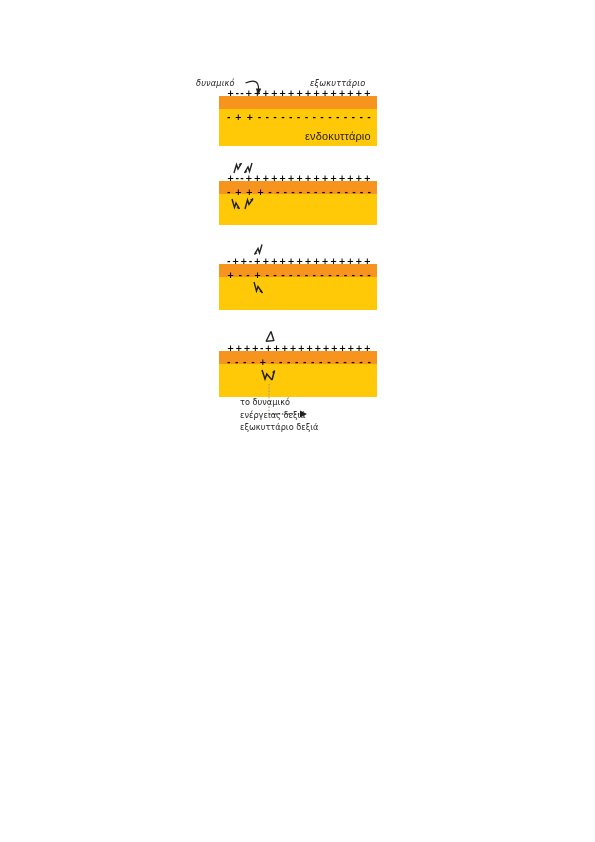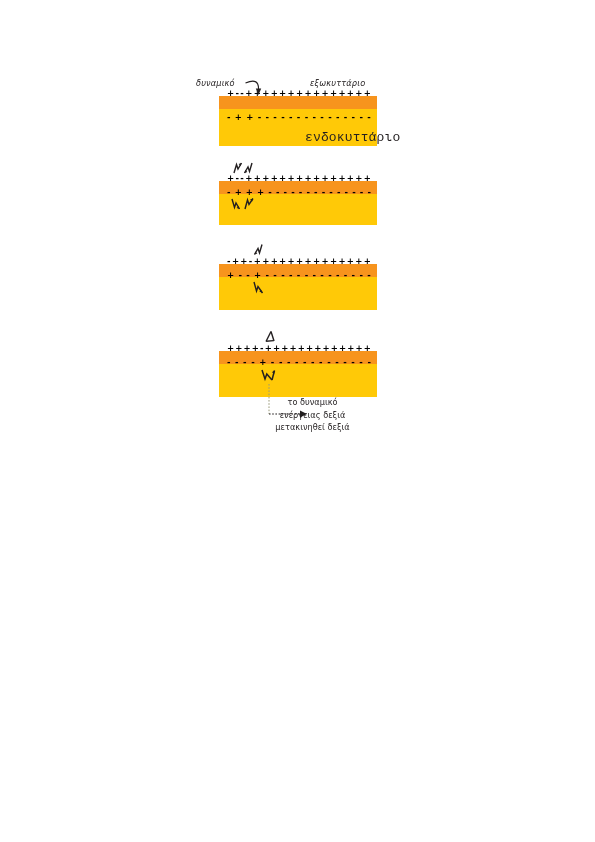--- a/index.html
+++ b/index.html
@@ -40,35 +40,35 @@
   .lbl{
     position:absolute;
     font-family:"DejaVu Sans","Liberation Sans",sans-serif;
     font-size:8.2px;
     color:#231f20;
     white-space:nowrap;
     letter-spacing:.15px;
   }
   .lbl-inside{
     position:absolute;
-    font-family:Liberation Mono, monospace;
-    font-size:13px;
+    font-family:Liberation Sans, sans-serif;
+    font-size:11px;
     color:#231f20;
     white-space:nowrap;
     letter-spacing:.15px;
   }
 
   .zig{position:absolute;}
 
   .caption{
     position:absolute;
     font-family:"DejaVu Sans","Liberation Sans",sans-serif;
     font-size:8.2px;
     color:#231f20;
-    text-align:center;
+    text-align:left;
     line-height:12.5px;
     white-space:nowrap;
   }
 
   svg{display:block;overflow:visible;}
 </style>
 </head>
 <body>
 
 <div id="stage">
@@ -313,16 +313,16 @@
     <svg width="44" height="36" viewBox="0 0 44 36">
       <path d="M1 0 L1 30" fill="none" stroke="#9b9b7a" stroke-width="1" stroke-dasharray="1.6 1.6"></path>
       <path d="M1 30 L33 30" fill="none" stroke="#231f20" stroke-width="1" stroke-dasharray="1.6 1.6"></path>
       <path d="M39 30 L32 26.6 L32 33.4 Z" fill="#231f20"></path>
     </svg>
   </div>
 
   <div class="caption" style="left:240px;top:396px;width:145px;">
     <div>το δυναμικό</div>
     <div>ενέργειας δεξιά</div>
-    <div>μετακινηθεί δεξιά</div>
+    <div>εξωκυττάριο δεξιά</div>
   </div>
 
 </div>
 
 </body></html>

